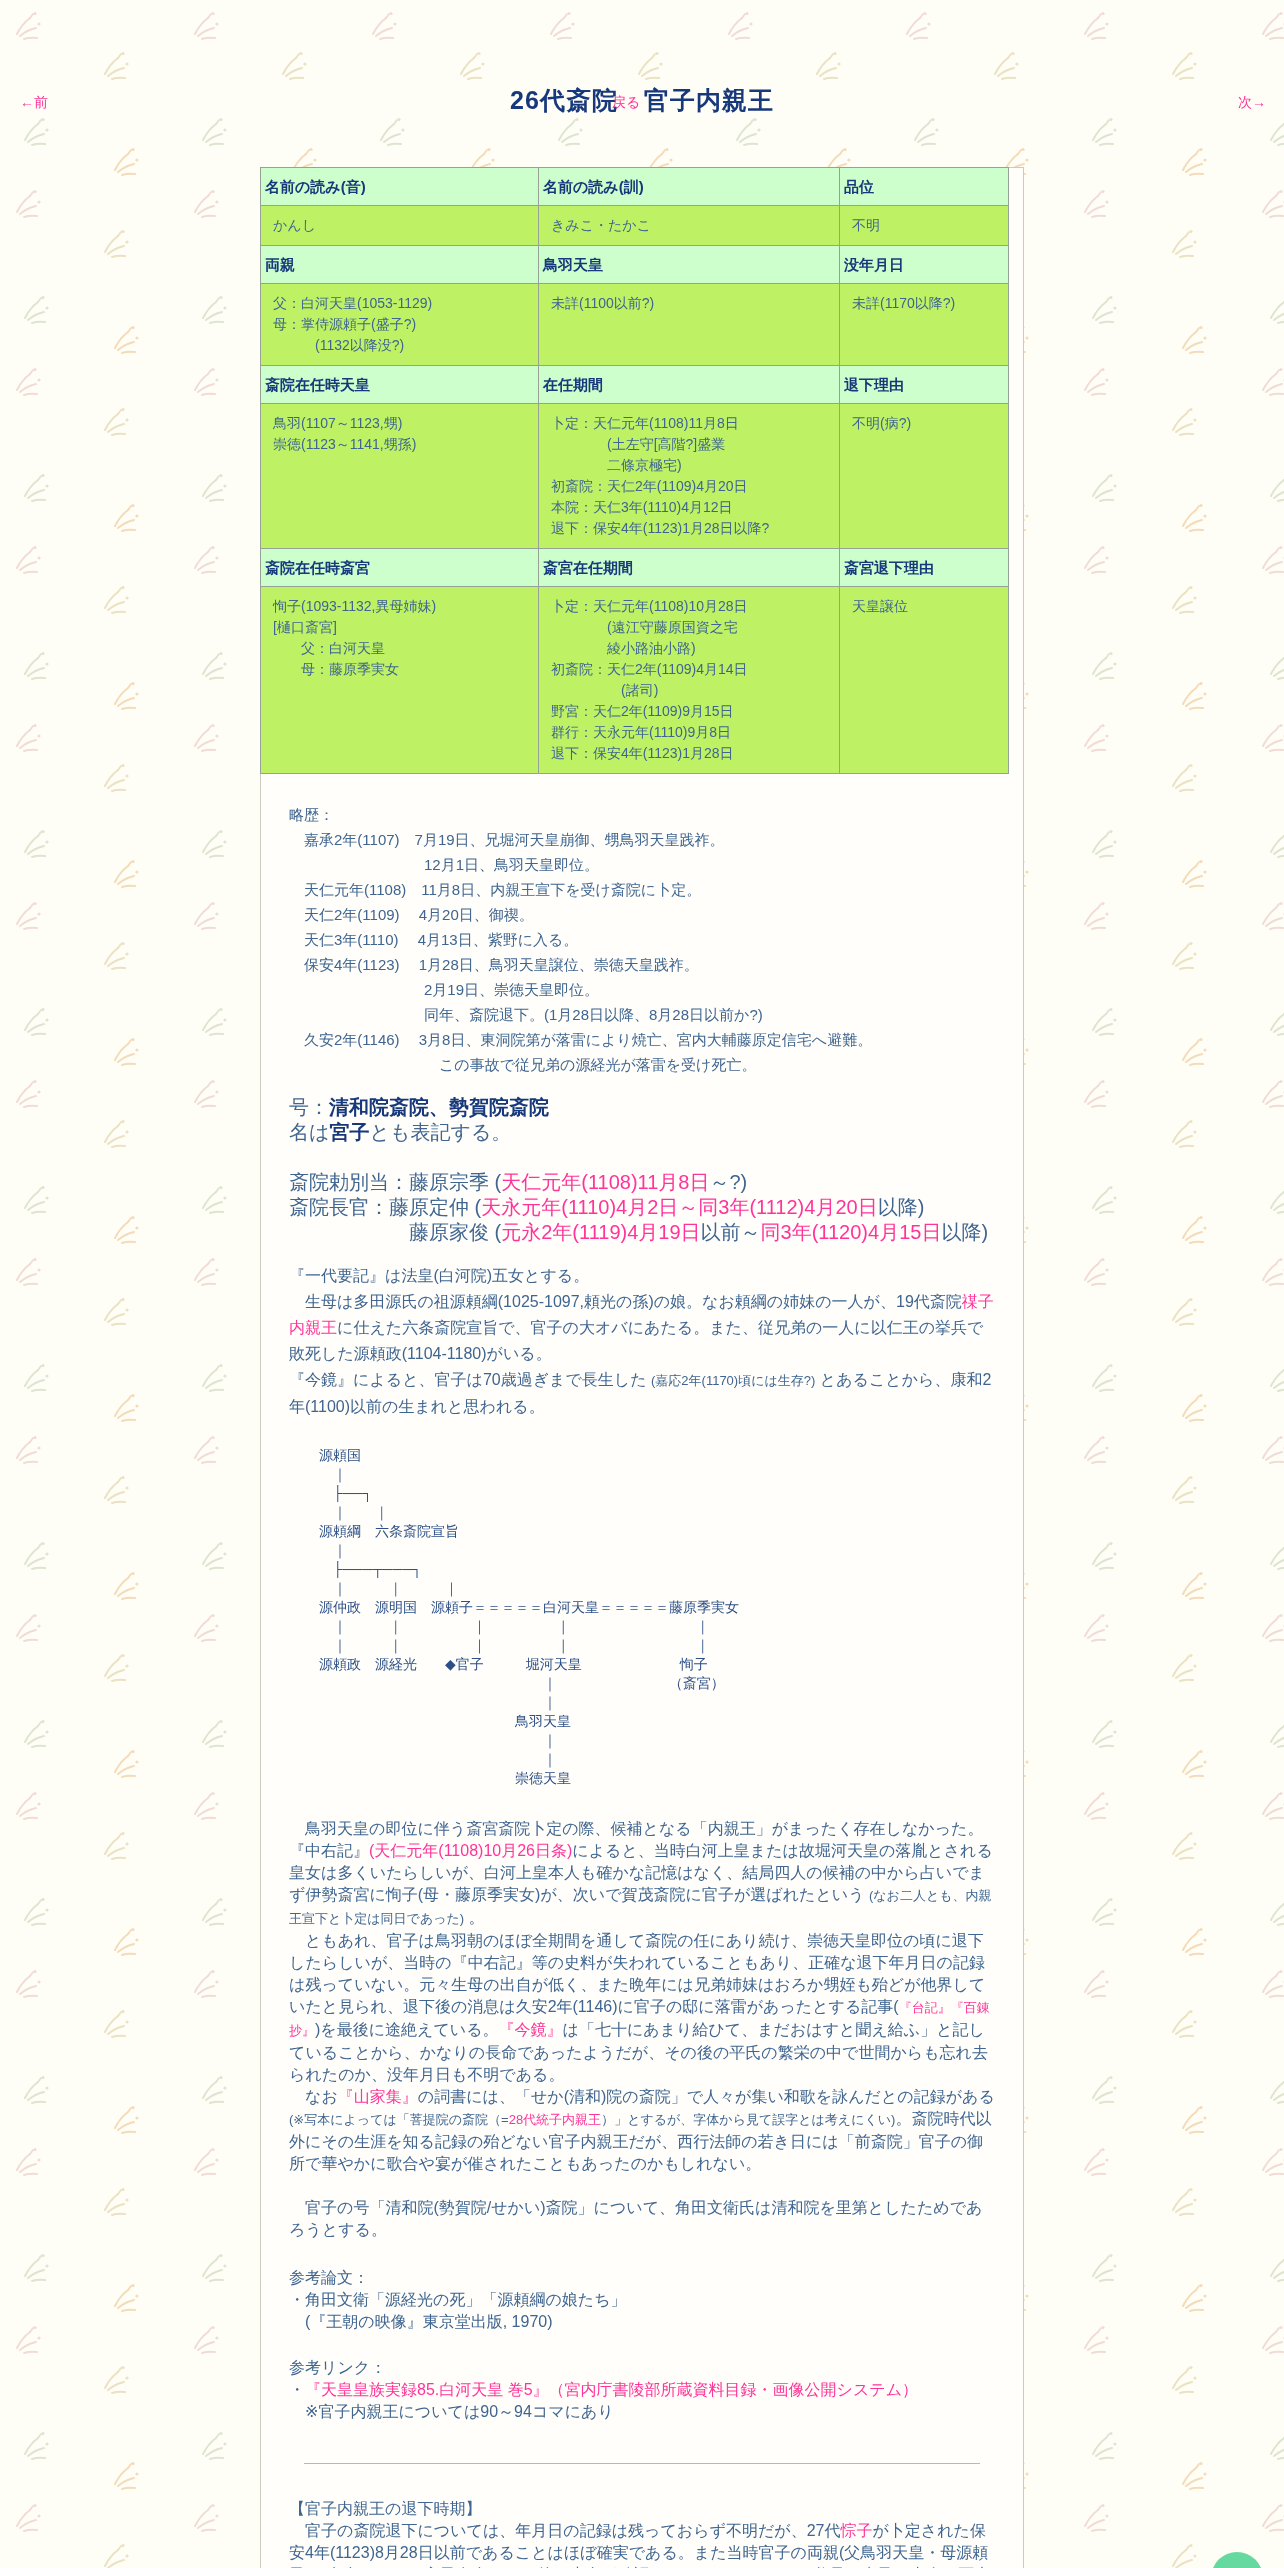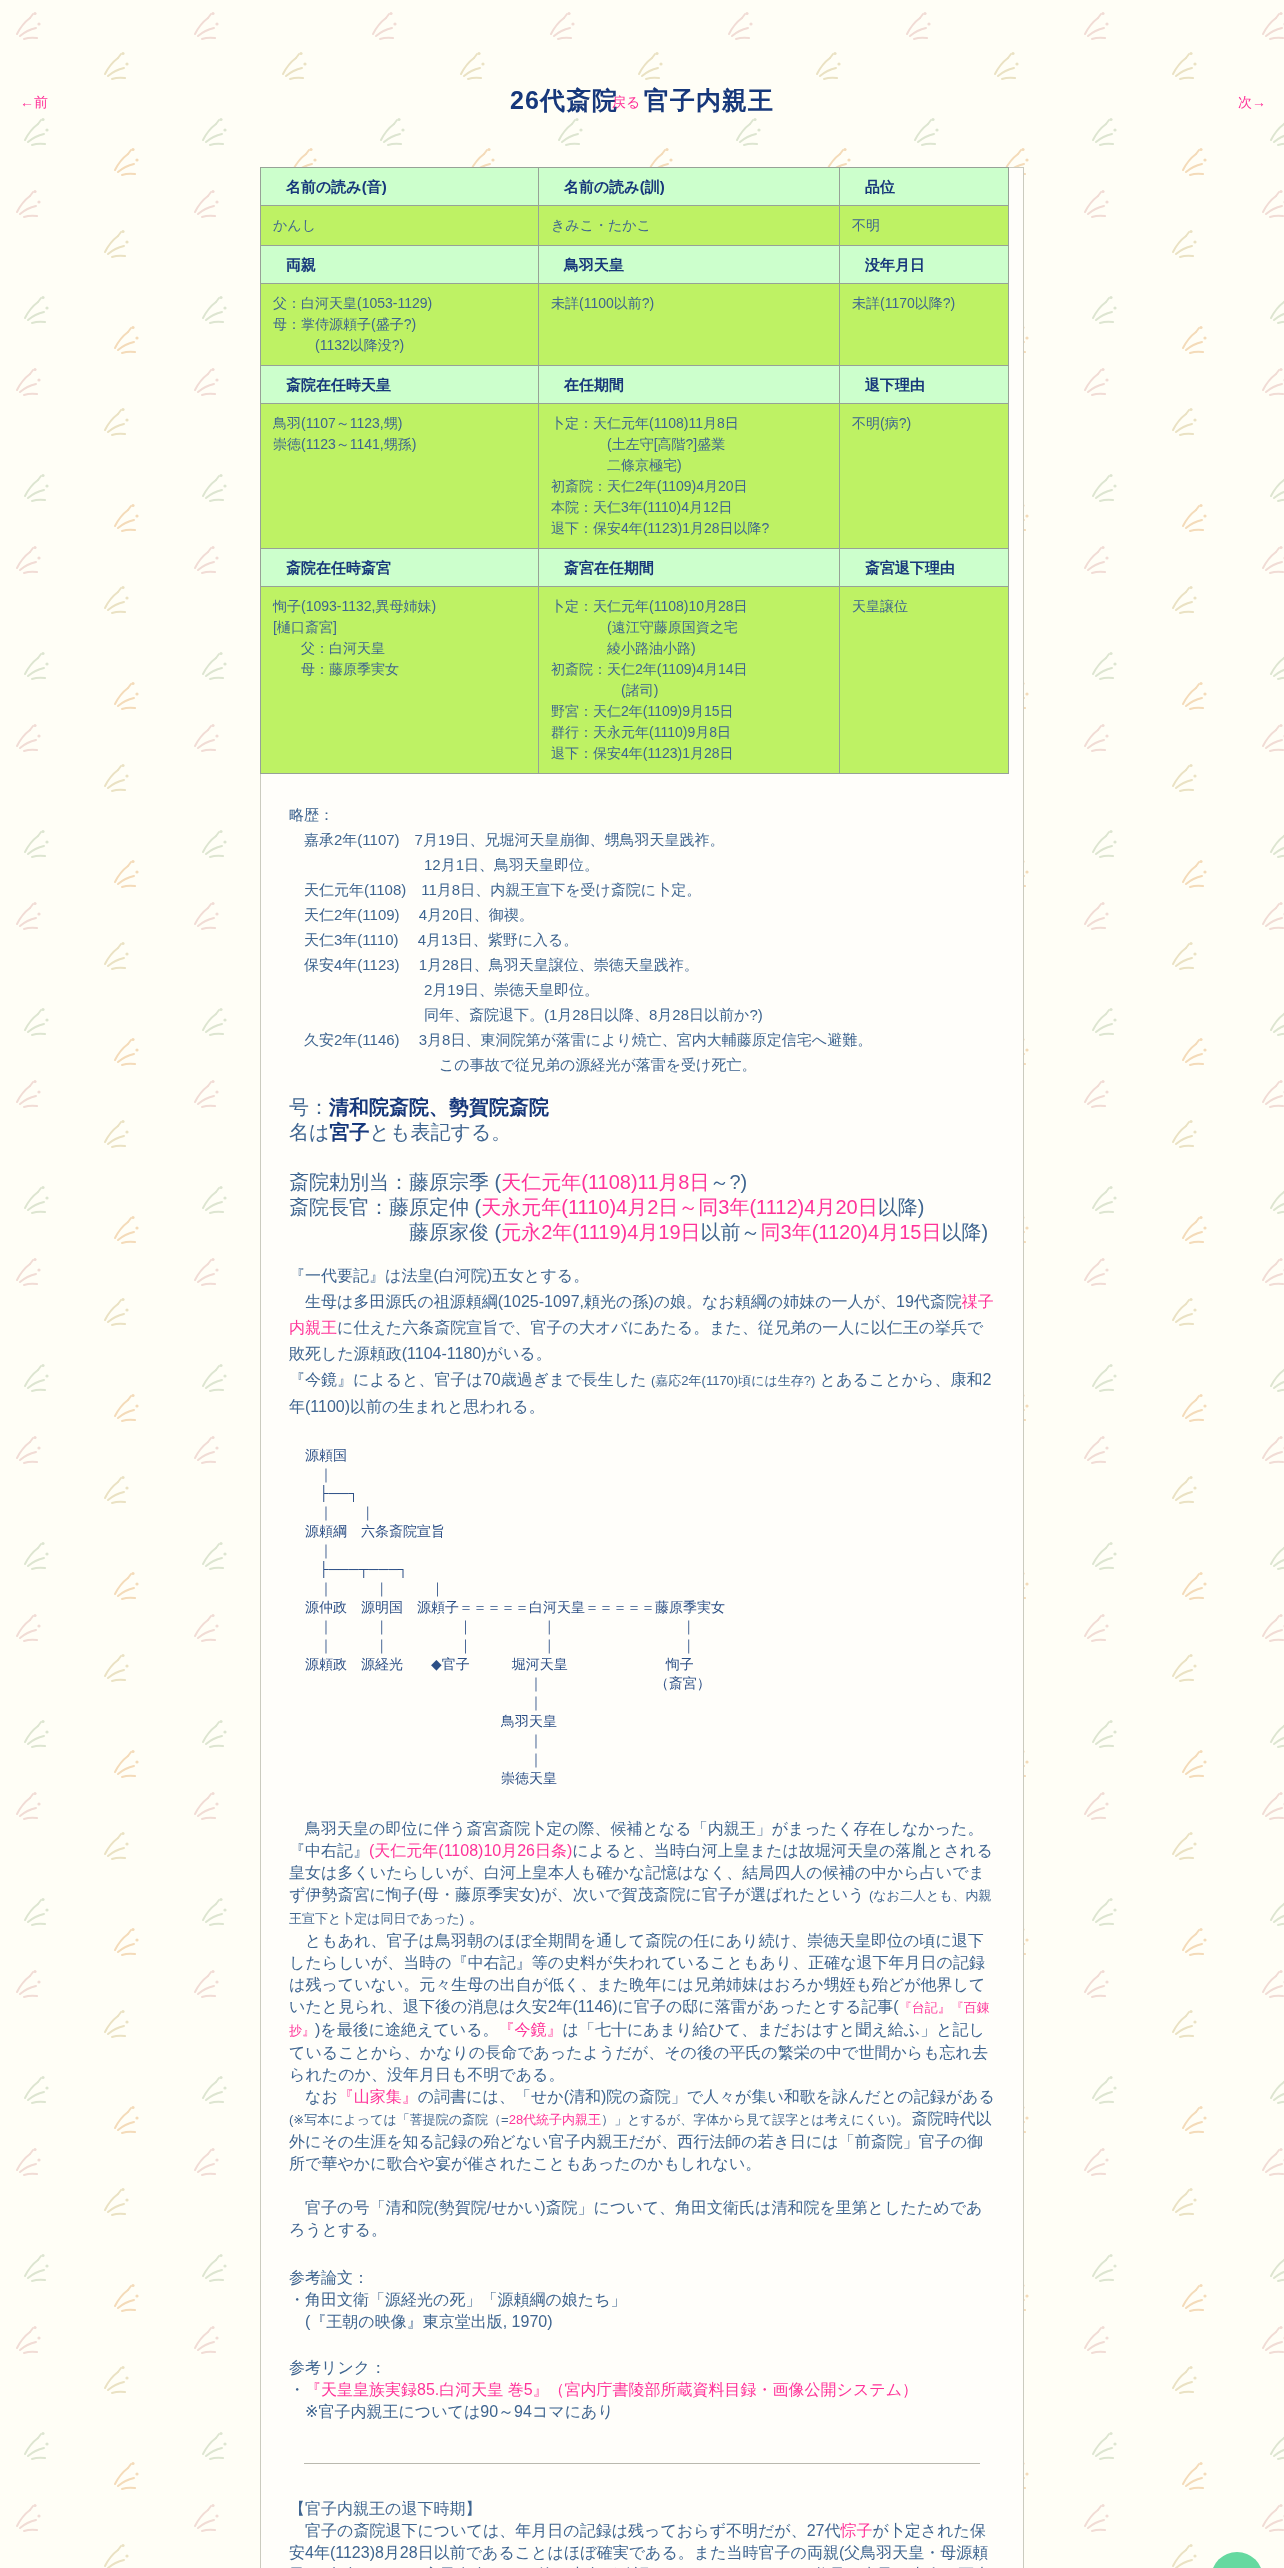--- a/index.html
+++ b/index.html
@@ -22,28 +22,28 @@
   .box{
     width:764px;margin:50px auto 0;box-sizing:border-box;
     background:#fffefa;border:1px solid #cbcbbf;min-height:2290px;
     padding-bottom:40px;
   }
   table.info{
     border-collapse:collapse;width:748px;margin:-1px 0 0 -1px;
     font-size:14px;line-height:21px;table-layout:fixed;
   }
   table.info th,table.info td{border:1px solid #97a297;vertical-align:top;text-align:left;box-sizing:border-box}
-  table.info th{background:#ccffcc;color:#17387b;font-size:15px;font-weight:bold;padding:8px 25px}
+  table.info th{background:#ccffcc;color:#17387b;font-size:15px;font-weight:bold;padding:8px 4px}
   table.info td{background:#bef264;padding:9px 12px;white-space:pre-line;color:#3f6590}
   .content{padding:0 28px}
   .ryakureki{margin-top:28px;font-size:15px;line-height:25px;white-space:pre-wrap}
   .titles-block{margin-top:18px;font-size:20px;line-height:25px}
   .lineage-note{margin-top:18px;font-size:16px;line-height:26px}
   .tree{
-    margin:26px 0 0 16px;font-size:14px;line-height:19px;white-space:pre;
+    margin:26px 0 0 30px;font-size:14px;line-height:19px;white-space:pre;
     font-family:"Liberation Sans","DejaVu Sans",sans-serif;color:#2c4f86;
   }
   .para{font-size:16px;line-height:22px;margin:0}
   .para-first{margin-top:30px}
   .para-gap{margin-top:22px}
   .refs{margin-top:26px;font-size:16px;line-height:22px;white-space:pre-wrap}
   .reflinks{margin-top:24px;font-size:16px;line-height:22px}
   hr.divider{border:none;border-top:1px solid #b9b9ae;width:676px;margin:40px auto 34px}
   .postscript{font-size:16px;line-height:22px}
   .pk{color:#ff3399}

